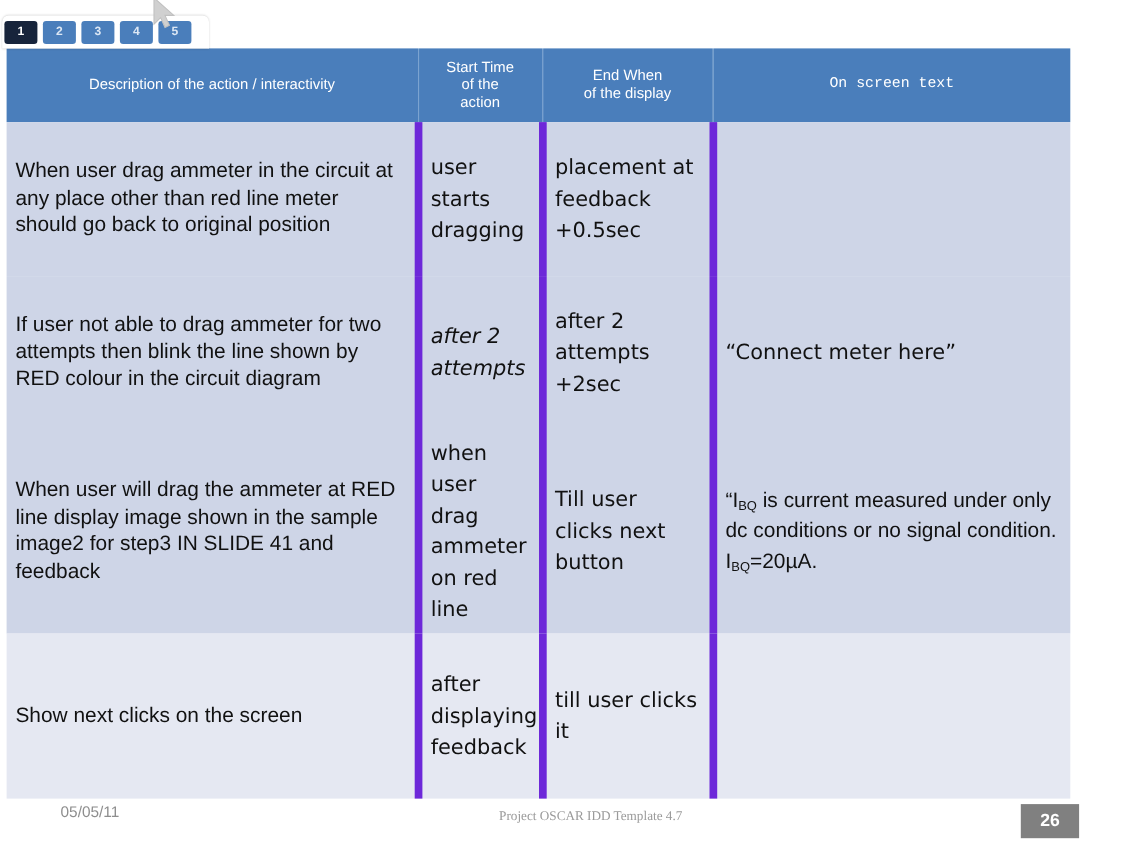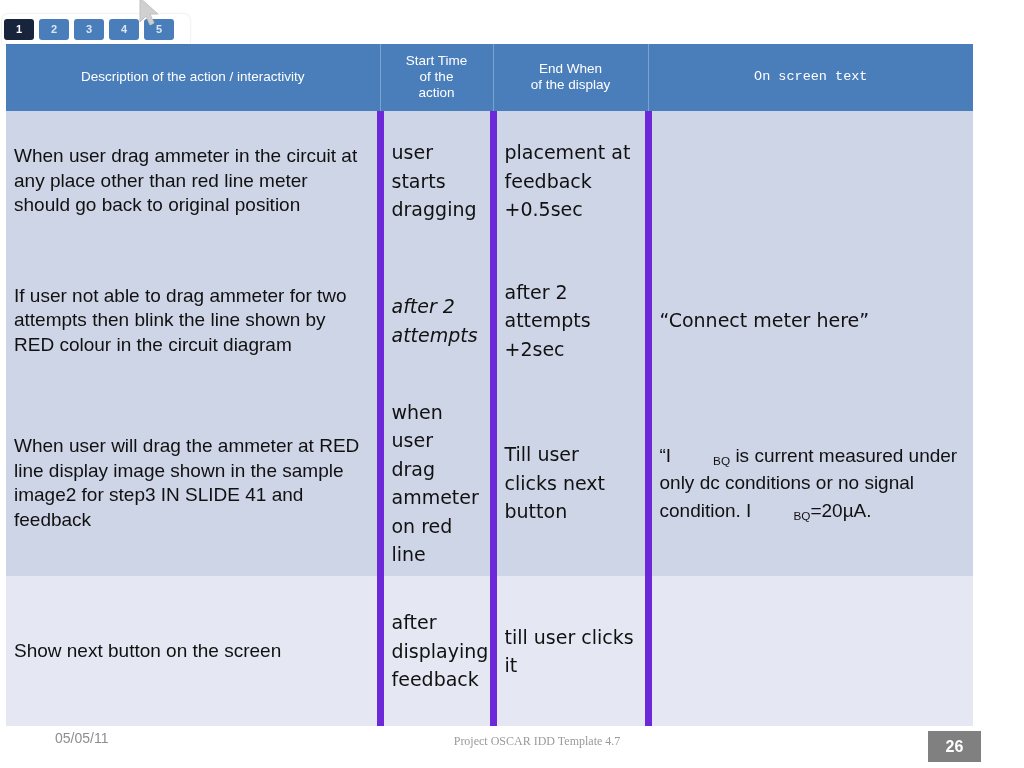--- a/index.html
+++ b/index.html
@@ -149,21 +149,20 @@
   }
   .cell-screen.serifish {
     font-family: "Liberation Sans", sans-serif;
     line-height: 1.45;
   }
   .cell-screen sub {
     font-size: 0.62em;
     vertical-align: baseline;
     position: relative;
     bottom: -0.28em;
-    margin-left: 42px;
   }
 
   
   tr.r1 td { height: 140px; }
   tr.r2 td { height: 139px; }
   tr.r3 td { height: 186px; }
   tr.r4 td { height: 150px; }
 
   
   #footer {
@@ -273,21 +272,21 @@
       <td class="cell-end">after 2 attempts +2sec</td>
       <td class="cell-screen">“Connect meter here”</td>
     </tr>
     <tr class="row-dark r3">
       <td class="cell-desc">When user will drag the ammeter at RED line display image shown in the   sample image2 for step3  IN SLIDE 41 and feedback</td>
       <td class="cell-time">when user drag ammeter on red line</td>
       <td class="cell-end">Till  user clicks next button</td>
       <td class="cell-screen serifish"><span>“I</span><sub>BQ</sub><span> is current measured under only dc conditions or no signal condition. I</span><sub>BQ</sub><span>=20µA.</span></td>
     </tr>
     <tr class="row-light r4">
-      <td class="cell-desc">Show next button on the screen</td>
+      <td class="cell-desc">Show next clicks on the screen</td>
       <td class="cell-time">after displaying feedback</td>
       <td class="cell-end">till user clicks it</td>
       <td class="cell-screen"></td>
     </tr>
   </tbody>
 </table>
 
 <div id="footer">
   <div id="footer-date">05/05/11</div>
   <div id="footer-title">Project OSCAR IDD Template 4.7</div>

